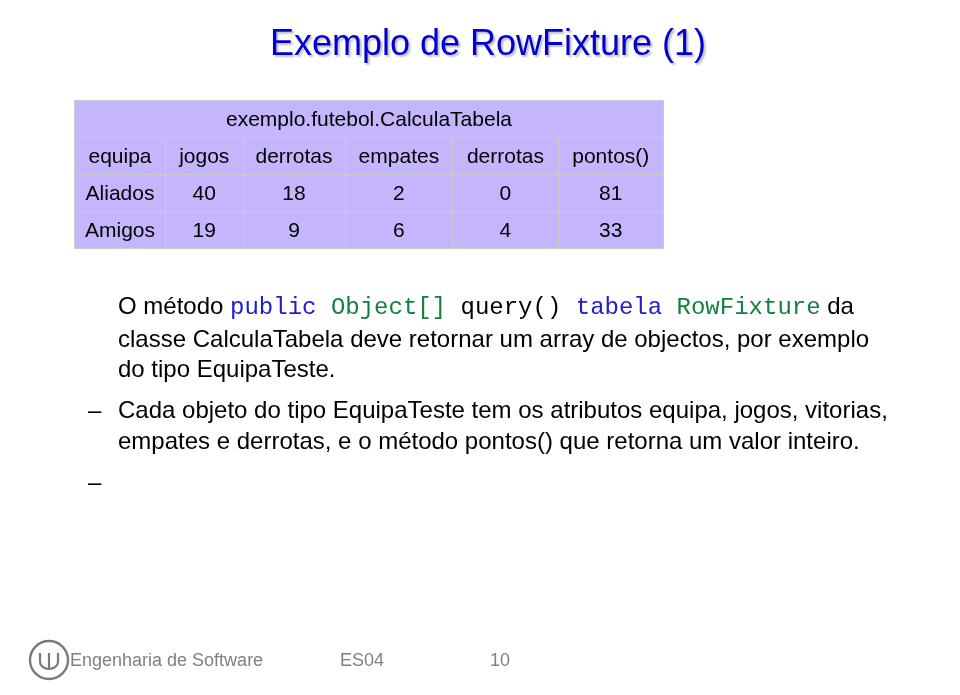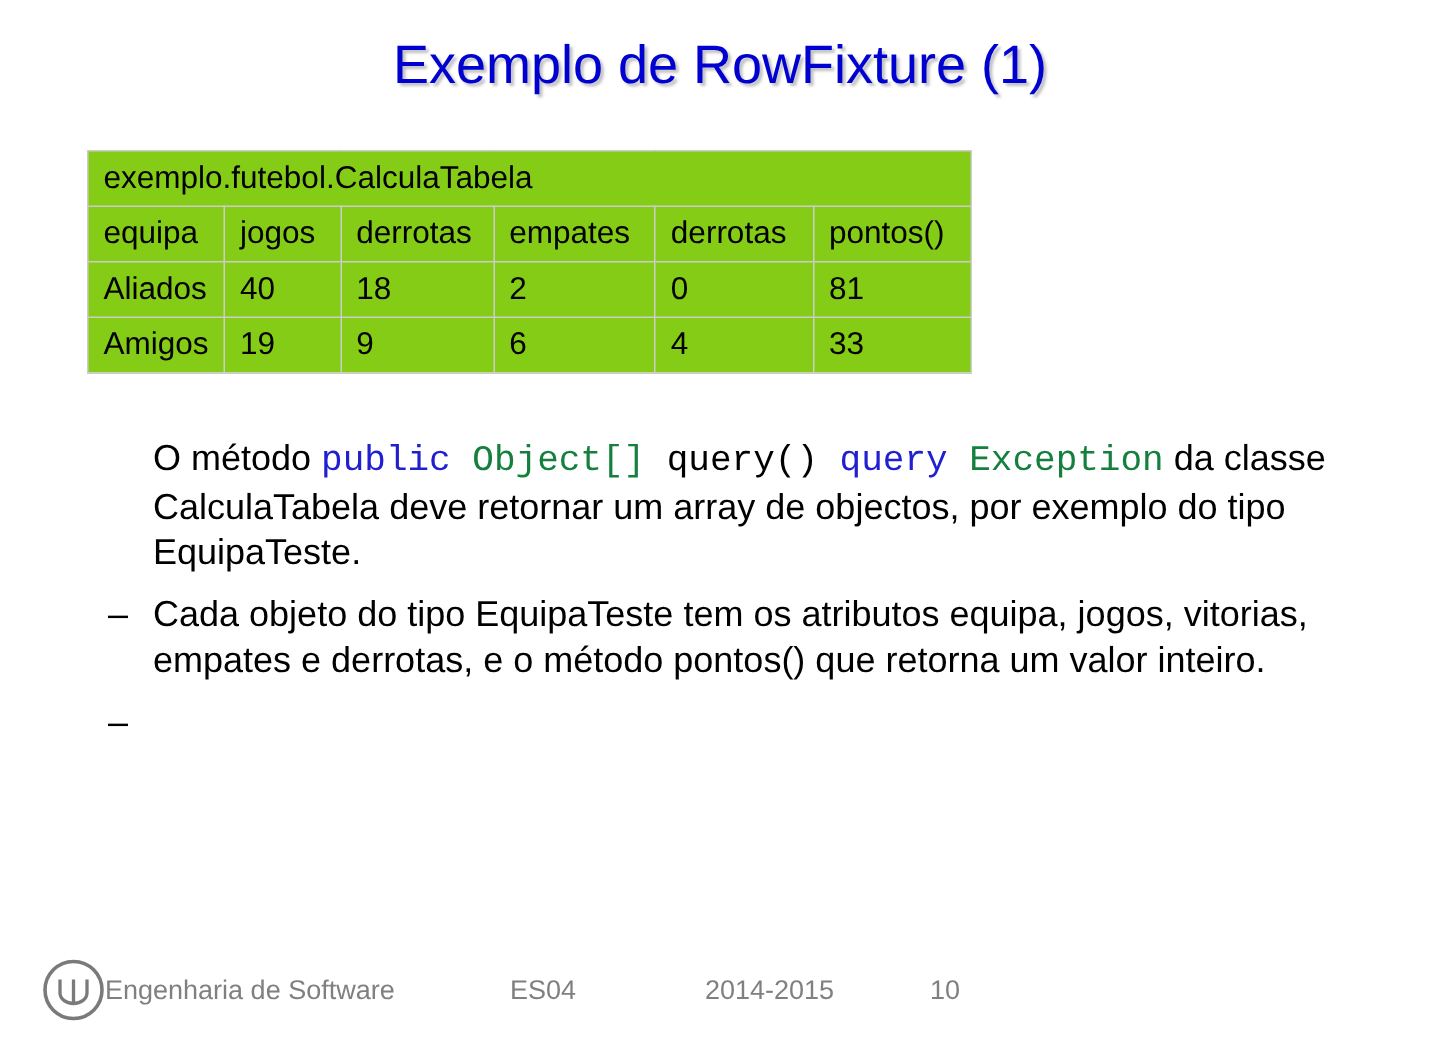--- a/index.html
+++ b/index.html
@@ -1,27 +1,27 @@
 <!DOCTYPE html>
 <html><head>
 <meta charset="utf-8">
 <style>
   * { box-sizing: border-box; margin: 0; padding: 0; }
   html, body { width: 960px; height: 695px; font-family: Arial, Helvetica, sans-serif; background: #fff; }
-  .slide { position: relative; width: 960px; height: 695px; }
+  .slide { position: relative; width: 960px; height: 695px; padding-left: 16px; }
   .title {
     text-align: center;
     color: #0000d0;
     font-size: 36px;
     font-weight: 400;
     padding-top: 22px;
     text-shadow: 2px 2px 2px rgba(0,0,0,0.25);
   }
   .table-wrap { margin: 36px 0 0 58px; width: 590px; }
-  table { border-collapse: collapse; width: 100%; background: #84cc16; }
+  table { border-collapse: collapse; width: 100%; background: #c4b5fd; text-align: center; }
   td {
     border: 1px solid #ccc;
     padding: 6px 10px 6px 10px;
     font-size: 21px;
     color: #000;
     vertical-align: middle;
     height: 36px;
   }
   tr:first-child td { font-size: 21px; }
   .c1 { width: 90px; }
@@ -106,21 +106,21 @@
         <td>6</td>
         <td>4</td>
         <td>33</td>
       </tr>
     </tbody>
       </table>
   </div>
 
   <div class="body-text">
     <div class="dash-item">
-      <span><span>O método </span><span class="code"><span class="kw-blue">public</span> <span class="kw-green">Object[]</span><span> query() </span><span class="kw-blue">query</span> <span class="kw-green">Exception</span></span><span> da classe CalculaTabela deve retornar um array de objectos, por exemplo do tipo EquipaTeste.</span>
+      <span><span>O método </span><span class="code"><span class="kw-blue">public</span> <span class="kw-green">Object[]</span><span> query() </span><span class="kw-blue">tabela</span> <span class="kw-green">RowFixture</span></span><span> da classe CalculaTabela deve retornar um array de objectos, por exemplo do tipo EquipaTeste.</span>
       </span>
     </div>
     <div class="dash-item">
       <span class="dash">–</span>
       <span>Cada objeto do tipo EquipaTeste tem os atributos equipa, jogos, vitorias, empates e derrotas, e o método pontos() que retorna um valor inteiro.</span>
     </div>
     <div class="dash-item">
       <span class="dash">–</span>
     </div>
   </div>
@@ -130,17 +130,16 @@
       <span class="logo">
         <svg viewBox="0 0 42 42" width="42" height="42">
           <circle cx="21" cy="21" r="19" fill="none" stroke="#7a7a7a" stroke-width="2.4"></circle>
           <path d="M12 14 v9 a9 7 0 0 0 18 0 v-9" fill="none" stroke="#7a7a7a" stroke-width="2.2"></path>
           <line x1="21" y1="14" x2="21" y2="30" stroke="#7a7a7a" stroke-width="2.2"></line>
         </svg>
       </span>
     </div>
     <span class="seg curso">Engenharia de Software</span>
     <span class="seg codigo">ES04</span>
-    <span class="seg ano">2014-2015</span>
     <span class="seg page">10</span>
   </div>
 
 </div>
 
 </body></html>

